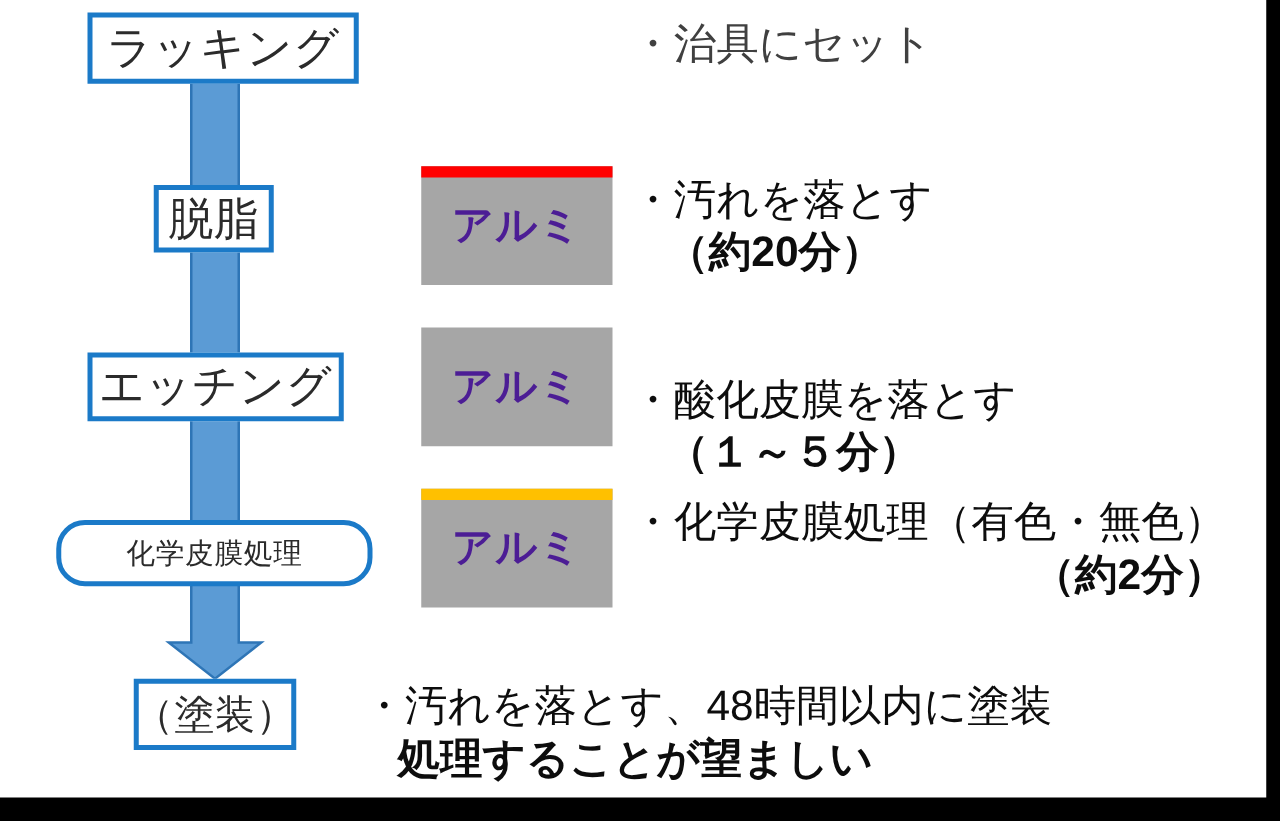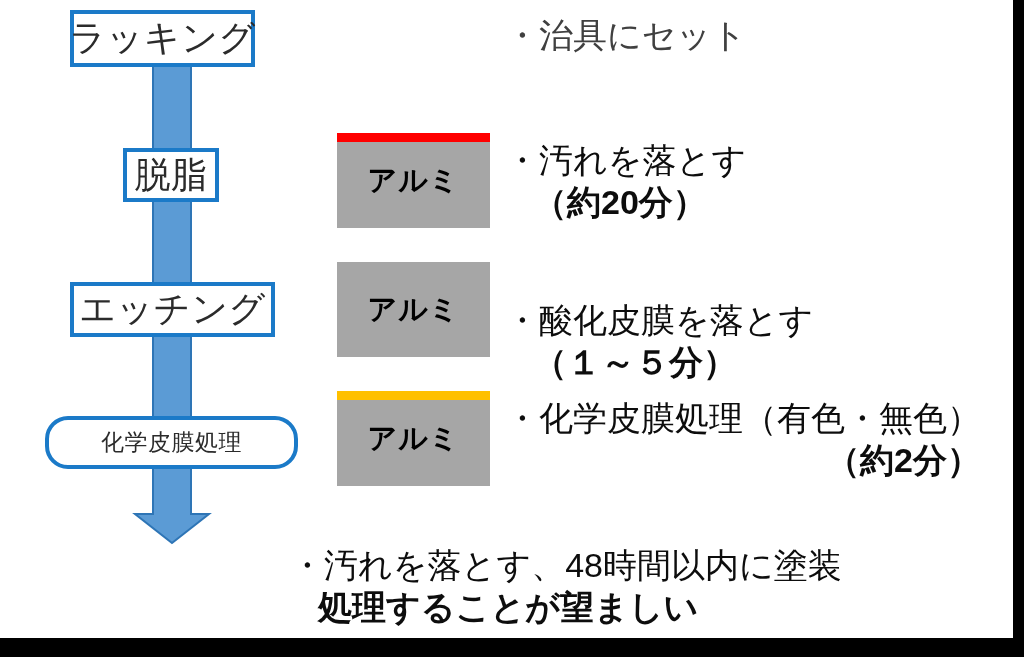--- a/index.html
+++ b/index.html
@@ -8,35 +8,35 @@
     font-family:"Liberation Sans","DejaVu Sans",sans-serif;
   }
   
   .arrow-svg{position:absolute;left:0;top:0;width:1024px;height:657px;}
   
   .fbox{
     position:absolute;box-sizing:border-box;background:#ffffff;
     border:4px solid #1B7AC8;display:flex;align-items:center;justify-content:center;
     font-size:36px;color:#2b2b2b;white-space:nowrap;letter-spacing:0.5px;
   }
-  .b1{left:70px;top:10px;width:185px;height:57px;}
+  .b1{left:70px;top:10px;width:217px;height:57px;}
   .b2{left:123px;top:148px;width:96px;height:54px;}
   .b3{left:70px;top:282px;width:205px;height:55px;}
   .b4{left:45px;top:416px;width:253px;height:53px;font-size:23px;border-radius:23px;}
   .b5{left:107px;top:543px;width:130px;height:57px;font-size:32px;}
   
   .mbox{
     position:absolute;left:337px;width:153px;height:95px;background:#A6A6A6;
     display:flex;align-items:center;justify-content:center;
   }
   .m1{top:133px;}
   .m2{top:262px;}
   .m3{top:391px;}
   .strip{position:absolute;left:0;top:0;width:100%;height:9px;}
-  .mlabel{font-size:29px;font-weight:bold;color:#000000;letter-spacing:1px;}
+  .mlabel{font-size:33px;font-weight:bold;color:#4c1d95;letter-spacing:1px;}
   
   .note{position:absolute;font-size:34px;line-height:42px;color:#0d0d0d;white-space:nowrap;}
   .n1{left:505px;top:14px;color:#404040;}
   .n2{left:505px;top:139px;}
   .n3{left:505px;top:266px;margin-top:33px;}
   .n4{left:505px;top:397px;text-align:right;}
   .n5{left:290px;top:544px;}
   .indent{padding-left:28px;font-weight:bold;}
   
   .bar-right{position:absolute;right:0;top:0;width:11px;height:657px;background:#000;}
@@ -48,20 +48,21 @@
 <div class="stage">
 
   <svg class="arrow-svg" viewBox="0 0 1024 657" xmlns="http://www.w3.org/2000/svg">
     <polygon points="153,30 191,30 191,514 209,514 172,543 135,514 153,514" fill="#5B9BD5" stroke="#2E75B6" stroke-width="2"></polygon>
   </svg>
 
   <div class="fbox b1">ラッキング</div>
   <div class="fbox b2">脱脂</div>
   <div class="fbox b3">エッチング</div>
   <div class="fbox b4">化学皮膜処理</div>
+  <div class="fbox b5">（塗装）</div>
 
   <div class="mbox m1">
     <div class="strip" style="background:#FF0000"></div>
     <div class="mlabel">アルミ</div>
   </div>
   <div class="mbox m2">
 
     <div class="mlabel">アルミ</div>
   </div>
   <div class="mbox m3">

